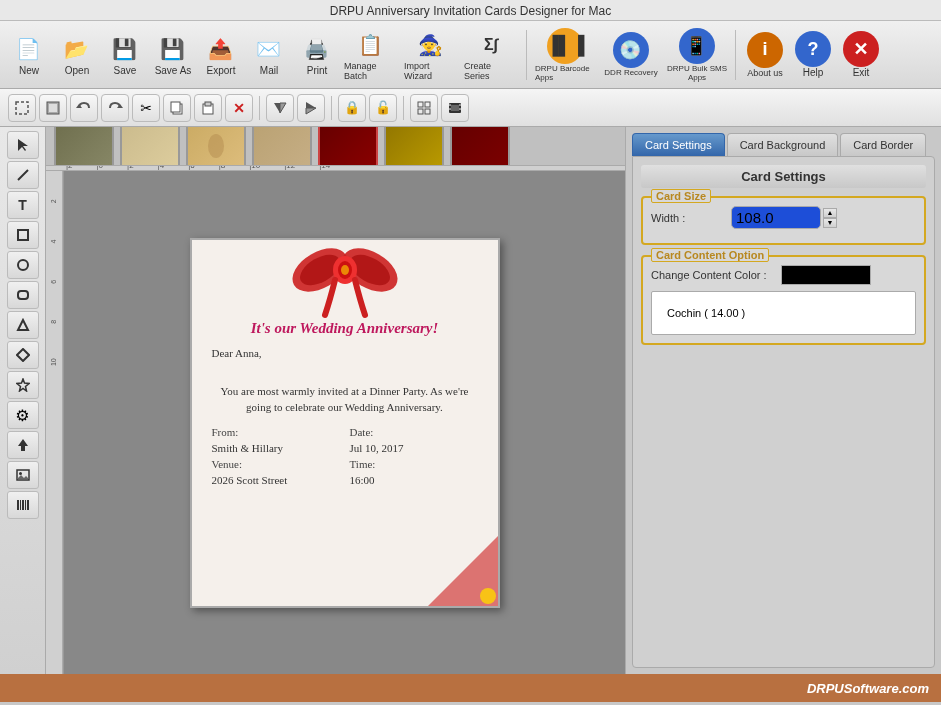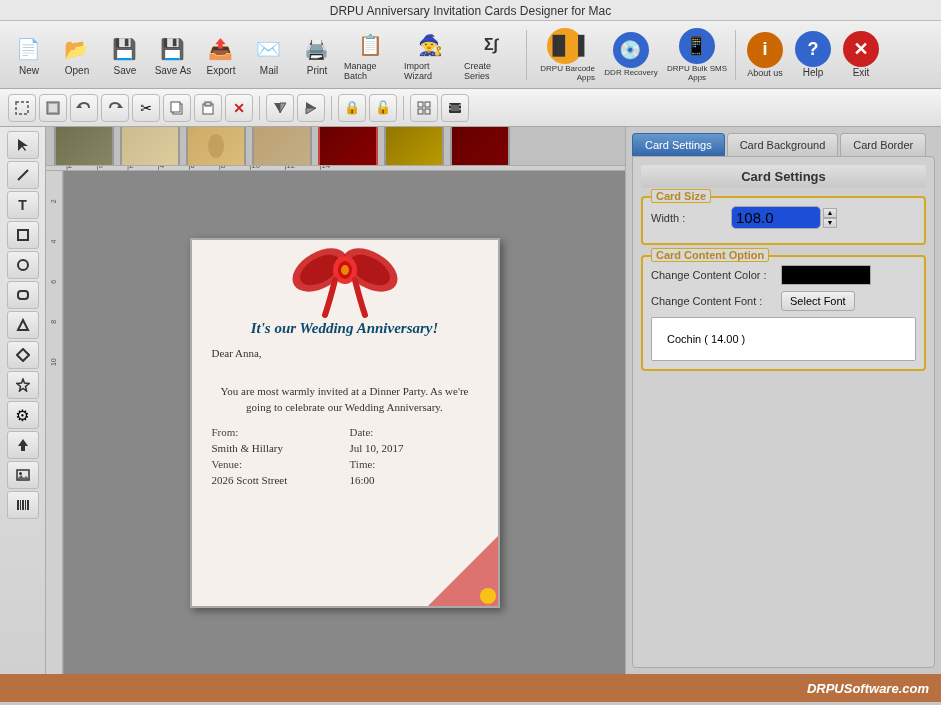--- a/index.html
+++ b/index.html
@@ -126,21 +126,21 @@
     <div class="tool-icon">🧙</div>
     <span style="font-size:9px;">Import Wizard</span>
   </div>
   <div class="tool-btn" style="width:58px;">
     <div class="tool-icon" style="font-size:16px;font-weight:bold;">Σ∫</div>
     <span style="font-size:9px;">Create Series</span>
   </div>
   <div class="tool-sep"></div>
   <div class="tool-btn" style="width:64px;">
     <div class="tool-icon" style="font-size:18px; background:#f0a020; border-radius:50%; width:36px;height:36px;display:flex;align-items:center;justify-content:center;">▐▌▐</div>
-    <span style="font-size:8px;text-align:right;">DRPU Barcode Apps</span>
+    <span style="font-size:8px;text-align:left;">DRPU Barcode Apps</span>
   </div>
   <div class="tool-btn" style="width:64px;">
     <div class="tool-icon" style="font-size:18px;background:#3366cc;border-radius:50%;width:36px;height:36px;display:flex;align-items:center;justify-content:center;color:white;">💿</div>
     <span style="font-size:8px;text-align:center;">DDR Recovery</span>
   </div>
   <div class="tool-btn" style="width:64px;">
     <div class="tool-icon" style="font-size:18px;background:#3366cc;border-radius:50%;width:36px;height:36px;display:flex;align-items:center;justify-content:center;color:white;">📱</div>
     <span style="font-size:8px;text-align:center;">DRPU Bulk SMS Apps</span>
   </div>
   <div class="tool-sep"></div>
@@ -359,21 +359,21 @@
               <ellipse cx="60" cy="50" rx="12" ry="14" fill="#ee3030"></ellipse>
               <ellipse cx="60" cy="50" rx="7" ry="9" fill="#cc1010"></ellipse>
 
               <path d="M50,60 Q45,80 40,95" stroke="#cc2020" stroke-width="6" fill="none" stroke-linecap="round"></path>
               <path d="M70,60 Q75,80 80,95" stroke="#cc2020" stroke-width="6" fill="none" stroke-linecap="round"></path>
 
               <ellipse cx="60" cy="50" rx="4" ry="5" fill="#ffd700" opacity="0.6"></ellipse>
             </svg>
           </div>
 
-          <div style="margin-top:80px;text-align:center;font-family:Georgia,serif;font-size:15px;font-style:italic;color:#0c4a6e;padding:0 12px;font-weight:bold;">It's our Wedding Anniversary!</div>
+          <div style="margin-top:80px;text-align:center;font-family:Georgia,serif;font-size:15px;font-style:italic;color:#be185d;padding:0 12px;font-weight:bold;">It's our Wedding Anniversary!</div>
 
           <div class="card-body">
             <div class="card-dear">Dear Anna,</div>
             <div class="card-invite">You are most warmly invited at a Dinner Party. As we're going to celebrate our Wedding Anniversary.</div>
             <div class="card-details">
               <span class="card-detail-label">From:</span>
               <span class="card-detail-label">Date:</span>
               <span class="card-detail-value">Smith &amp; Hillary</span>
               <span class="card-detail-value">Jul 10, 2017</span>
               <span class="card-detail-label">Venue:</span>
@@ -428,24 +428,20 @@
       </div>
 
       <div class="section-box">
         <span class="section-label">Card Content Option</span>
 
         <div class="field-row">
           <span class="field-label" style="width:130px;font-size:11px;">Change Content Color :</span>
           <div class="color-box"></div>
         </div>
 
-        <div class="field-row">
-          <span class="field-label" style="width:130px;font-size:11px;">Change Content Font :</span>
-          <button class="select-font-btn">Select Font</button>
-        </div>
 
         <div class="font-display">Cochin ( 14.00 )</div>
       </div>
     </div>
   </div>
 </div>
 
 <div id="bottom-bar">
   <span class="brand-text">DRPUSoftware.com</span>
 </div>

